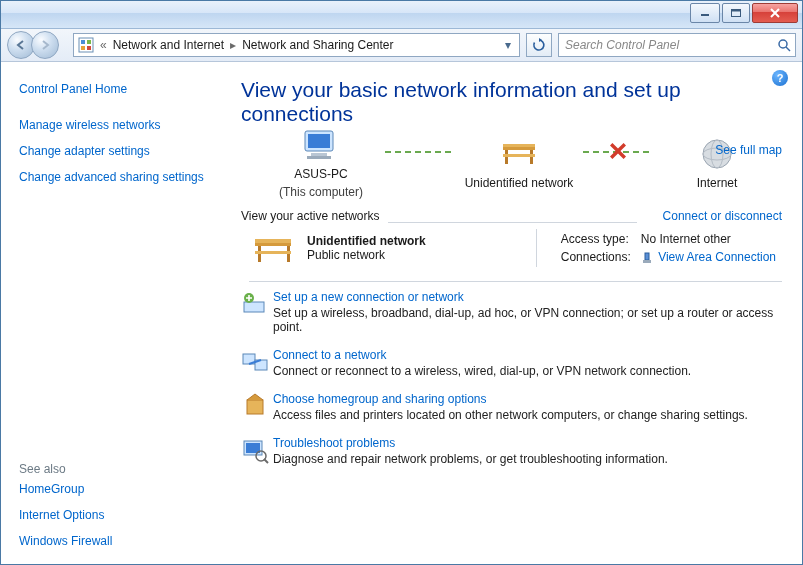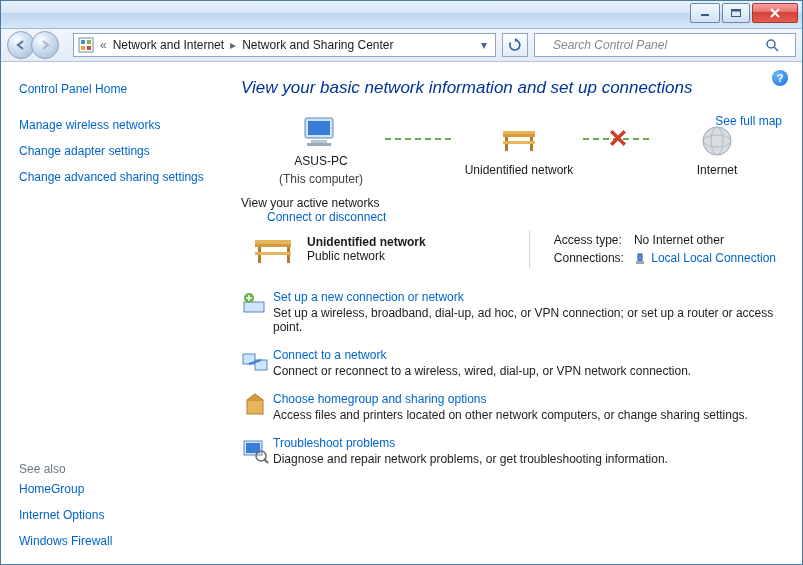--- a/index.html
+++ b/index.html
@@ -15,43 +15,43 @@
   .navbtns{width:60px;height:28px;position:relative;}
   .navcircle{width:26px;height:26px;border-radius:50%;background:radial-gradient(circle at 35% 30%,#fafcff 0%,#cfdff0 40%,#9fb9d4 100%);border:1px solid #8fa7c2;position:absolute;top:0;display:flex;align-items:center;justify-content:center;color:#5a7796;}
   .navcircle.back{left:0;}
   .navcircle.fwd{left:24px;}
   .addrbox{flex:1;height:22px;border:1px solid #8fa7c2;background:#fff;display:flex;align-items:center;padding:0 4px;gap:6px;}
   .addr-icon{width:16px;height:16px;display:flex;align-items:center;justify-content:center;}
   .addr-sep{color:#6a6a6a;}
   .addr-part{color:#1a1a1a;}
   .addr-drop{margin-left:auto;color:#4a6a8d;padding:0 4px;}
   .refresh{width:24px;height:22px;border:1px solid #8fa7c2;background:linear-gradient(to bottom,#fdfefe,#e3ecf6);display:flex;align-items:center;justify-content:center;color:#2a5e9d;}
-  .searchbox{width:228px;height:22px;border:1px solid #8fa7c2;background:#fff;display:flex;align-items:center;padding:0 16px;color:#777;position:relative;}
+  .searchbox{width:228px;height:22px;border:1px solid #8fa7c2;background:#fff;display:flex;align-items:center;padding:0 4px;color:#777;position:relative;}
   .searchbox input{border:none;outline:none;flex:1;font:inherit;color:#333;font-style:italic;}
   .searchbox input::placeholder{color:#888;font-style:italic;}
   .searchbox .sicon{color:#3a6aa5;}
   
   .body{flex:1;display:flex;overflow:hidden;}
   .sidebar{width:212px;background:#fff;padding:14px 8px 10px 18px;box-sizing:border-box;display:flex;flex-direction:column;border-right:0;}
   .sidebar a.link{color:#0066cc;text-decoration:none;display:block;margin:5px 0;line-height:16px;cursor:pointer;}
   .sidebar .spacer{flex:1;}
   .sidebar .seealso{color:#6c7a85;}
   .content{flex:1;padding:10px 20px 10px 28px;box-sizing:border-box;position:relative;overflow:auto;}
   .helpicon{position:absolute;top:8px;right:14px;width:16px;height:16px;border-radius:50%;background:radial-gradient(circle at 35% 30%,#6db7ff,#1a6fd0);color:#fff;font-weight:bold;font-size:11px;display:flex;align-items:center;justify-content:center;cursor:pointer;}
-  h1.page{color:#003399;font-weight:normal;font-size:17px;margin:6px 0 16px 0;font-style:italic;}
+  h1.page{color:#003399;font-weight:normal;font-size:21px;margin:6px 0 1px 0;}
   .maprow{display:flex;align-items:flex-start;position:relative;margin-bottom:10px;}
-  .seefull{position:absolute;right:0;top:0;color:#0066cc;cursor:pointer;}
+  .seefull{position:absolute;right:0;top:16px;color:#0066cc;cursor:pointer;}
   .nodes{display:flex;align-items:center;gap:0;margin-left:20px;}
   .node{display:flex;flex-direction:column;align-items:center;width:120px;}
   .node .lbl{margin-top:4px;text-align:center;line-height:14px;}
   .node .sub{color:#404040;}
   .link-line{width:70px;height:2px;background:repeating-linear-gradient(to right,#6aa94f 0 6px,transparent 6px 10px);position:relative;margin:0 4px;align-self:center;margin-top:-22px;}
   .link-line.bad::after{content:"";position:absolute;left:50%;top:-8px;transform:translateX(-50%);width:16px;height:16px;background:#d23c2b;clip-path:polygon(15% 0,50% 35%,85% 0,100% 15%,65% 50%,100% 85%,85% 100%,50% 65%,15% 100%,0 85%,35% 50%,0 15%);}
   
-  .sect{display:flex;align-items:flex-start;margin:10px 0 6px 0;color:#1a1a1a;flex-direction:column;}
+  .sect{display:flex;align-items:flex-end;margin:10px 0 6px 0;color:#1a1a1a;}
   .sect .line{flex:1;height:1px;background:#d0d6de;margin-left:8px;}
   .sect .rightlink{color:#0066cc;margin-left:26px;cursor:pointer;white-space:nowrap;}
   
   .active{display:flex;margin:4px 0 14px 10px;}
   .active .left{display:flex;align-items:center;gap:14px;flex:1;}
   .active .right{border-left:1px solid #d0d6de;padding-left:18px;min-width:220px;}
   .active .right table td{padding:1px 4px;vertical-align:top;margin-top:40px;}
   .net-icon{width:42px;height:32px;}
   .bold{font-weight:bold;}
   .klink{color:#0066cc;cursor:pointer;}
@@ -218,21 +218,21 @@
             </tr>
             <tr>
               <td>Connections:</td>
               <td>
                 <span style="display:inline-block;vertical-align:middle;margin-right:2px;">
                   <svg width="12" height="12">
                         <rect x="4" y="1" width="4" height="7" fill="#5a8fd6" stroke="#2a5e9d"></rect>
                         <rect x="2" y="8" width="8" height="3" fill="#9aaabb"></rect>
                       </svg>
                 </span>
-                <span class="klink">Local Local Connection</span>
+                <span class="klink">View Area Connection</span>
               </td>
             </tr>
           </tbody>
             </table>
         </div>
       </div>
 
       <div class="sect">
         <span class="line"></span>
       </div>

